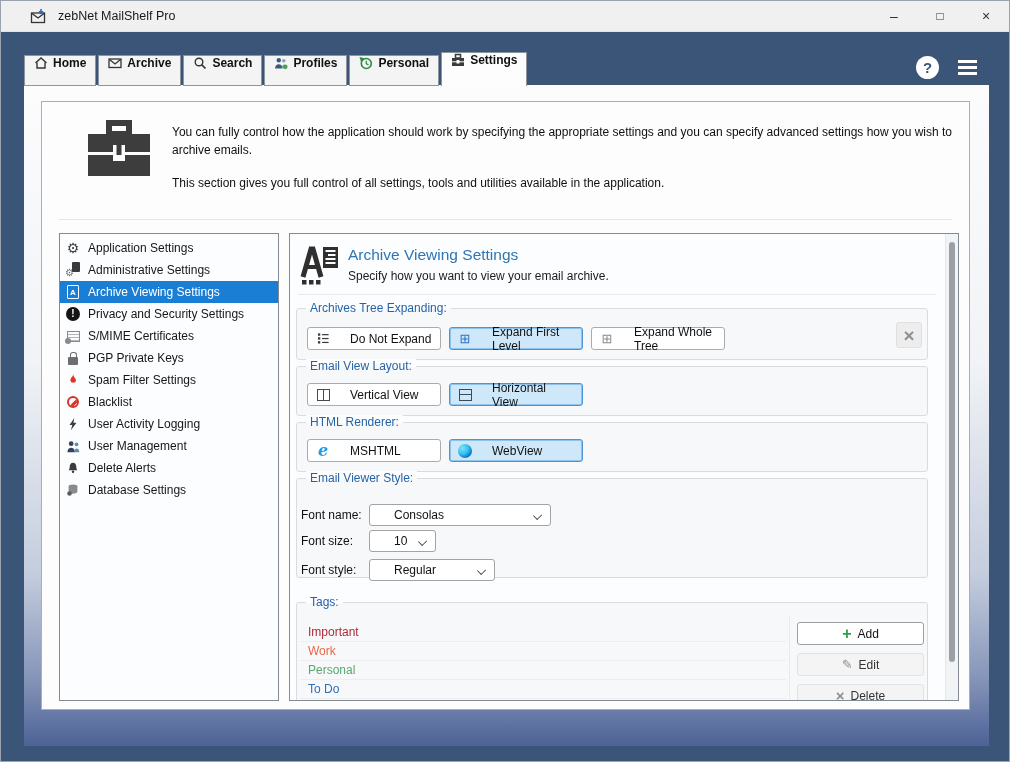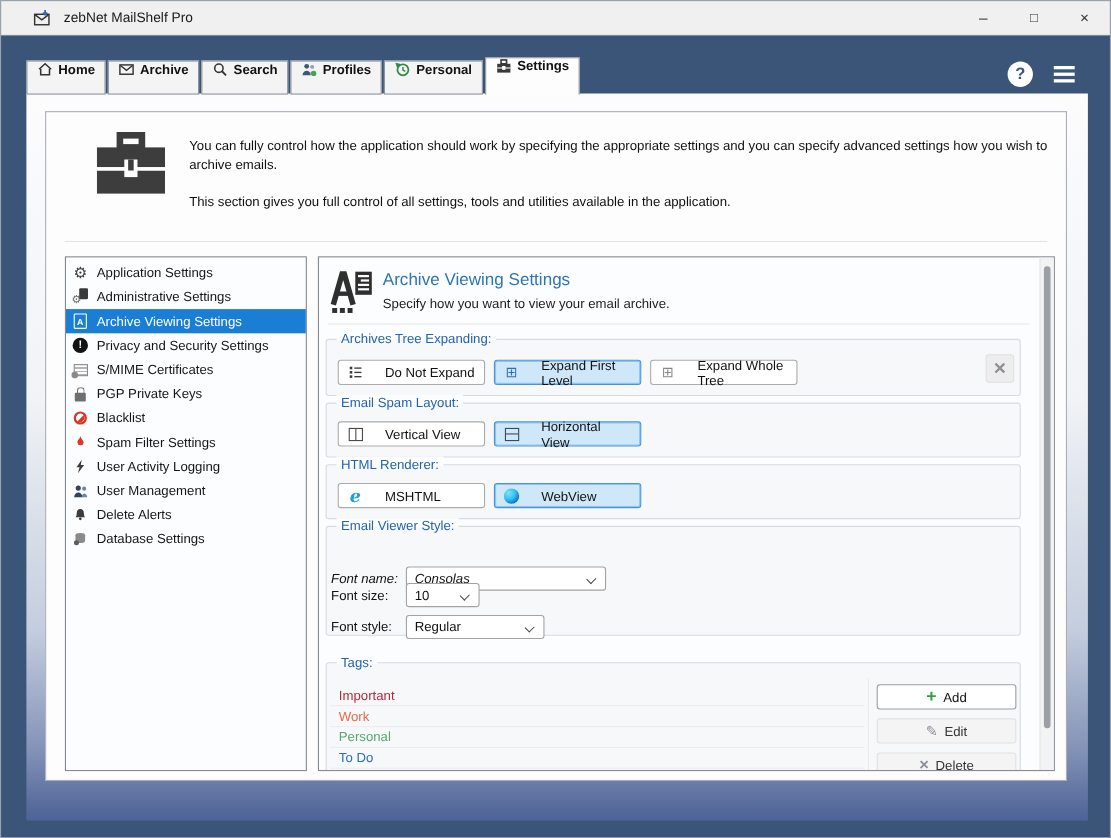--- a/index.html
+++ b/index.html
@@ -79,23 +79,23 @@
   .expand-tree{font-size:13px;color:#8a8a8a;line-height:1;}
   .vv{width:13px;height:12px;border:1px solid #4a4a4a;display:flex;}
   .vv::before{content:"";width:50%;border-right:1px solid #4a4a4a;}
   .hvv{width:13px;height:12px;border:1px solid #3a4a5a;display:flex;flex-direction:column;}
   .hvv::before{content:"";height:45%;border-bottom:1px solid #3a4a5a;}
   .ie-ico{color:#1f9ce8;font-weight:bold;font-style:italic;font-size:16px;font-family:"DejaVu Serif",serif;line-height:1;}
   .edge-ico{width:14px;height:14px;border-radius:50%;background:radial-gradient(circle at 32% 30%,#7ee3f7 0%,#35c1f1 42%,#0b72c8 75%,#0a5a9e 100%);}
   .gx{position:absolute;right:5px;top:13px;width:26px;height:26px;background:#ededee;border:1px solid #e0e0e1;border-radius:3px;color:#8f8f94;font-size:19px;font-weight:bold;display:flex;align-items:center;justify-content:center;line-height:1;}
 
   .frow{position:absolute;left:4px;display:flex;align-items:center;}
-  .frow.r1{top:36px;font-style:italic;} .frow.r2{top:51px;} .frow.r3{top:80px;}
+  .frow.r1{top:25px;} .frow.r2{top:51px;} .frow.r3{top:80px;}
   .flabel{width:68px;font-size:12px;color:#111;}
-  .dd{height:22px;border:1px solid #a3a3a3;border-radius:3px;background:#fff;display:flex;align-items:center;padding-left:7px;font-size:12px;color:#111;position:relative;}
+  .dd{height:22px;border:1px solid #a3a3a3;border-radius:3px;background:#fff;display:flex;align-items:center;padding-left:24px;font-size:12px;color:#111;position:relative;}
   .dd .chev{position:absolute;right:9px;top:7px;width:7px;height:7px;border-left:1.5px solid #4a4a4a;border-bottom:1.5px solid #4a4a4a;transform:rotate(-45deg) scale(1,.85);}
   .dd1{width:182px;} .dd2{width:67px;} .dd3{width:126px;}
 
   .tagrow{position:absolute;left:3px;width:486px;height:19px;line-height:19px;padding-left:8px;font-size:12px;border-bottom:1px solid #ebedef;}
   .t1{top:20px;} .t2{top:39px;} .t3{top:58px;} .t4{top:77px;}
   .taglist-vline{position:absolute;left:492px;top:14px;height:94px;width:1px;background:#e8eaec;}
   .abtn{position:absolute;left:500px;width:127px;height:23px;display:flex;align-items:center;justify-content:center;gap:6px;font-size:12px;border-radius:3px;}
   .abtn.add{top:19px;background:#fff;border:1px solid #9aa0a6;color:#111;}
   .abtn.edit{top:50px;background:#f4f4f5;border:1px solid #e2e2e4;color:#333;}
   .abtn.del{top:81px;background:#f4f4f5;border:1px solid #e2e2e4;color:#333;}
@@ -249,31 +249,31 @@
           <span>S/MIME Certificates</span>
         </div>
         <div class="side-item">
           <span class="sicon">
               <span class="icon-lock"></span>
             </span>
           <span>PGP Private Keys</span>
         </div>
         <div class="side-item">
           <span class="sicon">
-              <span class="icon-block"></span>
-            </span>
-          <span>Blacklist</span>
-        </div>
-        <div class="side-item">
-          <span class="sicon">
             <svg viewBox="0 0 16 16" width="14" height="14">
                 <path d="M8 1 C8.5 4 5 5 5 8.5 A3.3 3.3 0 0 0 11.5 8.5 C11.5 6 9 5.5 8 1 Z" fill="#dd3526"></path>
               </svg>
           </span>
           <span>Spam Filter Settings</span>
+        </div>
+        <div class="side-item">
+          <span class="sicon">
+              <span class="icon-block"></span>
+            </span>
+          <span>Blacklist</span>
         </div>
         <div class="side-item">
           <span class="sicon">
             <svg viewBox="0 0 16 16" width="14" height="14">
                 <path d="M9.5 1 L4 9 H7.2 L5.5 15 L12 6.5 H8.5 Z" fill="#3c3c3c"></path>
               </svg>
           </span>
           <span>User Activity Logging</span>
         </div>
         <div class="side-item">
@@ -349,21 +349,21 @@
               <span class="bicon expand-tree">⊞</span>
               <span>Expand Whole Tree</span>
             </div>
           </div>
           <div class="gx">
             <span>×</span>
           </div>
         </div>
 
         <div class="group g2">
-          <span class="glabel">Email Spam Layout:</span>
+          <span class="glabel">Email View Layout:</span>
           <div class="btnrow">
             <div class="tbtn">
               <span class="bicon">
                   <span class="vv"></span>
                 </span>
               <span>Vertical View</span>
             </div>
             <div class="tbtn selected">
               <span class="bicon">
                   <span class="hvv"></span>

